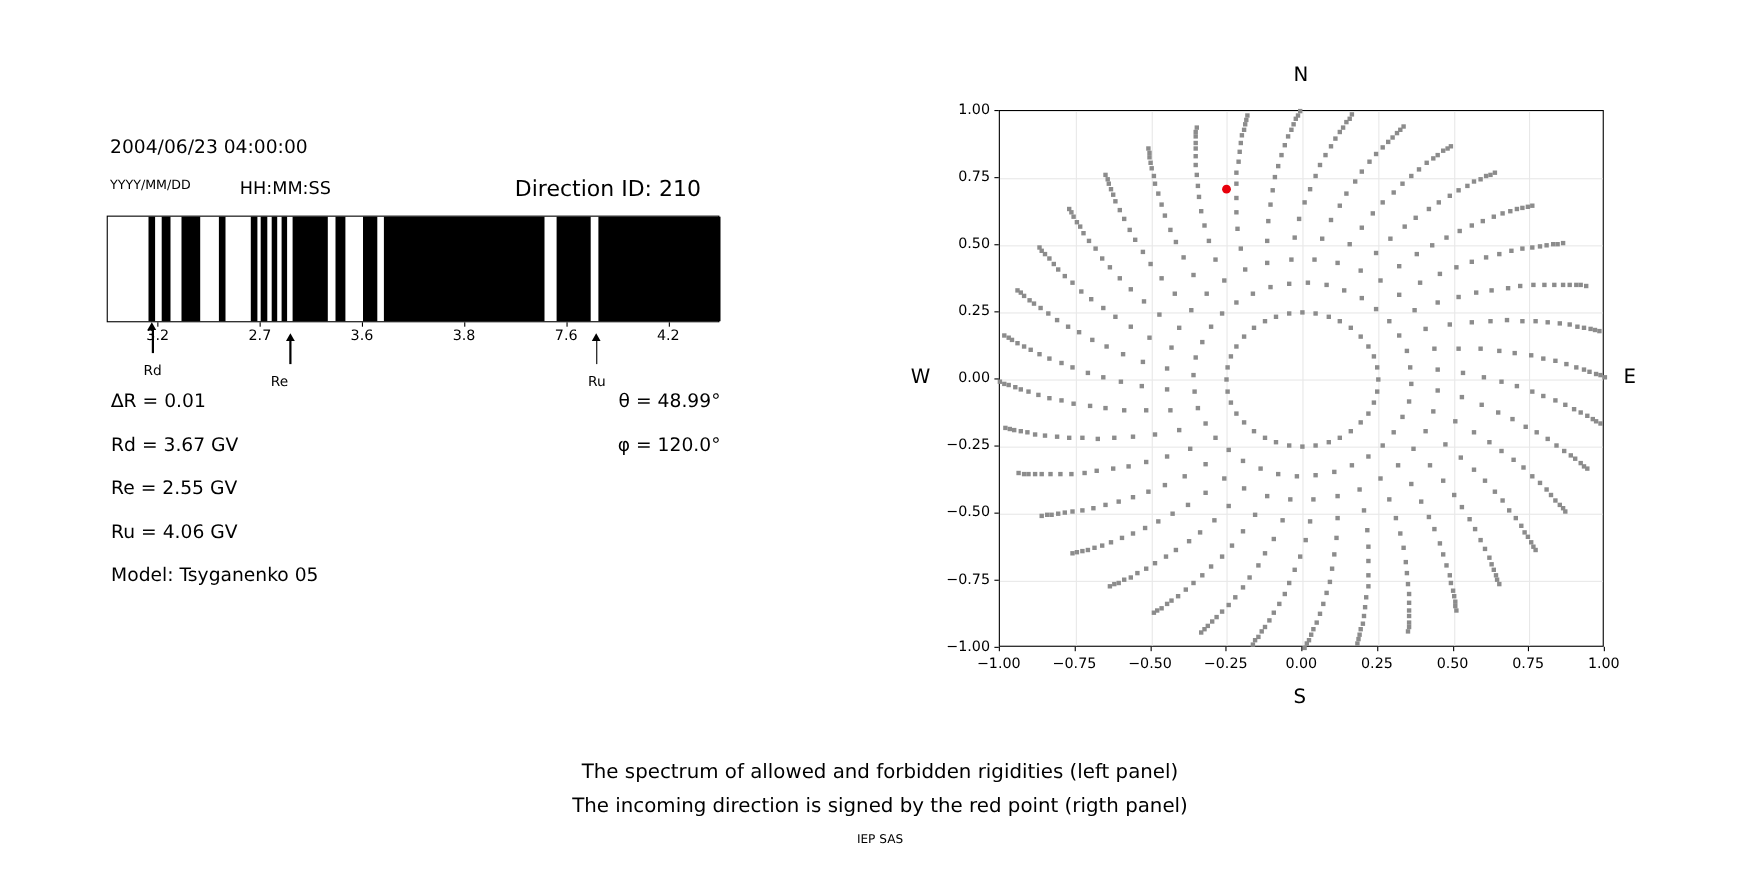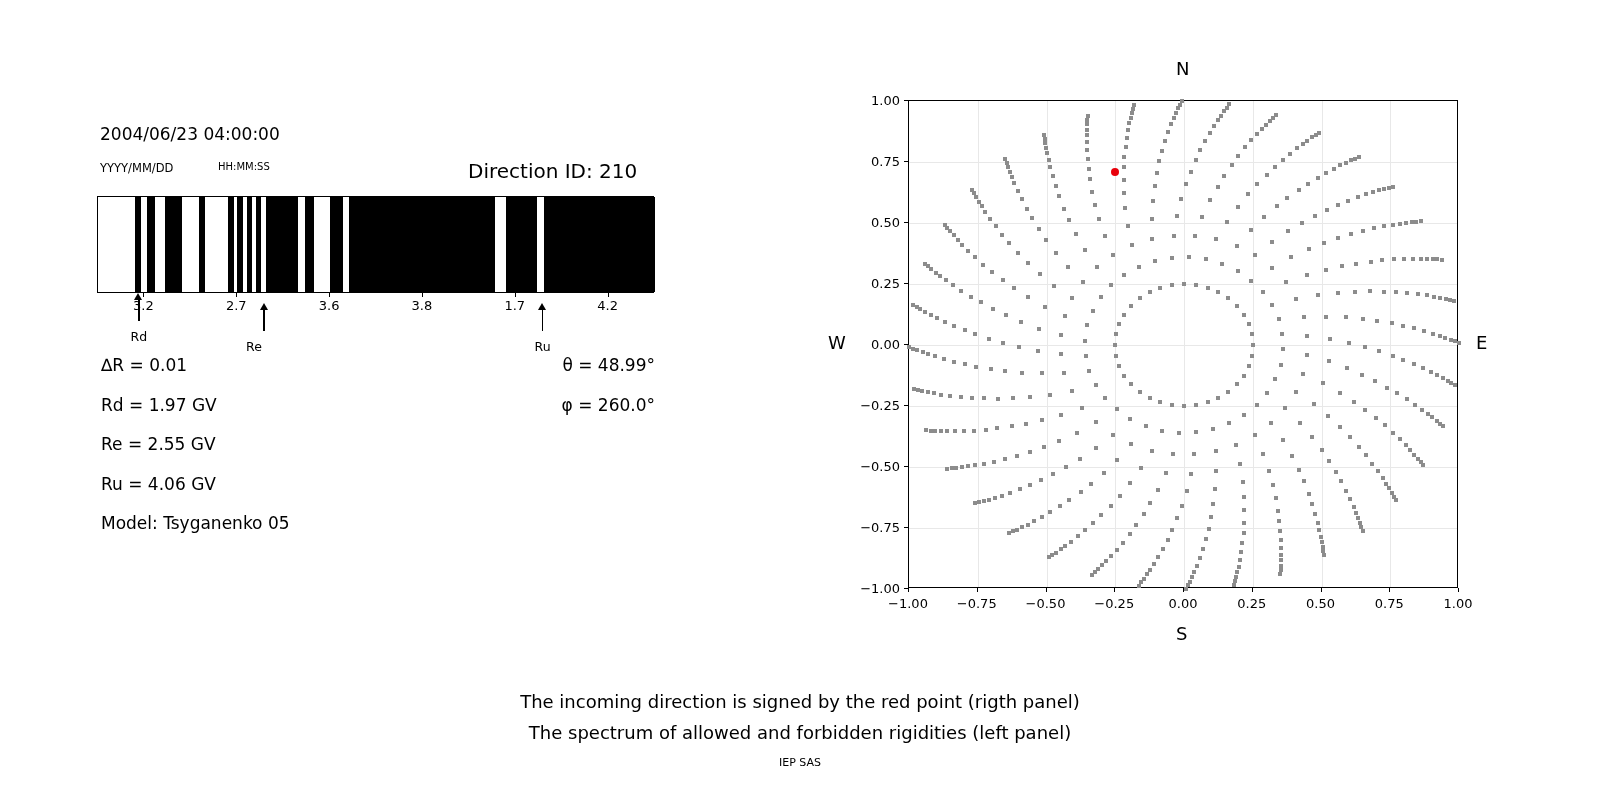--- a/index.html
+++ b/index.html
@@ -6,21 +6,21 @@
   body{width:1600px;height:800px;position:relative;overflow:hidden;
        font-family:"DejaVu Sans","Liberation Sans",sans-serif;color:#000;}
   .abs{position:absolute;}
   .txt{white-space:pre;}
 
   
   #left-panel{position:absolute;left:0;top:0;width:800px;height:800px;}
   #geo-position{left:100px;top:84px;font-size:17px;}
   #datetime{left:100px;top:124px;font-size:17px;}
   #date-format-hint{left:100px;top:161px;font-size:11.5px;}
-  #time-format-hint{left:218px;top:161px;font-size:10px;}
+  #time-format-hint{left:218px;top:161px;font-size:16px;}
   #direction-id{left:468px;top:159px;font-size:20px;}
 
   
   #spectrum-wrap{left:97px;top:196px;width:557px;height:97px;}
   #spectrum-bar{position:absolute;left:0;top:0;width:557px;height:97px;
       background:#ffffff;border:1px solid #000;box-sizing:border-box;}
   .band{position:absolute;top:0;height:100%;background:#000;}
 
   
   #spectrum-axis{left:97px;top:293px;width:557px;height:12px;}
@@ -95,47 +95,47 @@
   <div class="abs" id="spectrum-axis">
       <div class="tick" style="left: 46.4167px;"></div>
       <div class="ticklabel" style="left: 46.4167px;">3.2</div>
       <div class="tick" style="left: 139.25px;"></div>
       <div class="ticklabel" style="left: 139.25px;">2.7</div>
       <div class="tick" style="left: 232.083px;"></div>
       <div class="ticklabel" style="left: 232.083px;">3.6</div>
       <div class="tick" style="left: 324.917px;"></div>
       <div class="ticklabel" style="left: 324.917px;">3.8</div>
       <div class="tick" style="left: 417.75px;"></div>
-      <div class="ticklabel" style="left: 417.75px;">1.7</div>
+      <div class="ticklabel" style="left: 417.75px;">7.6</div>
       <div class="tick" style="left: 510.583px;"></div>
       <div class="ticklabel" style="left: 510.583px;">4.2</div>
     </div>
 
   <div class="abs" id="spectrum-markers" style="left:97px;top:293px;width:557px;height:60px;">
       <div class="marker-arrow" style="left: 41.025px; top: 6px; height: 22px;"></div>
       <div class="marker-head" style="left: 37.275px; top: 0px;"></div>
       <div class="marker-label" style="left: 41.775px; top: 36px;">Rd</div>
       <div class="marker-arrow" style="left: 166.35px; top: 16px; height: 22px;"></div>
       <div class="marker-head" style="left: 162.6px; top: 10px;"></div>
       <div class="marker-label" style="left: 157px; top: 46px;">Re</div>
       <div class="marker-arrow" style="left: 444.85px; top: 16px; height: 22px;"></div>
       <div class="marker-head" style="left: 441.1px; top: 10px;"></div>
       <div class="marker-label" style="left: 445.6px; top: 46px;">Ru</div>
     </div>
 
   <div id="params-left">
       <div class="param" style="left: 101px; top: 355px;">∆R = 0.01</div>
-      <div class="param" style="left: 101px; top: 394.5px;">Rd = 1.97 GV</div>
+      <div class="param" style="left: 101px; top: 394.5px;">Rd = 3.67 GV</div>
       <div class="param" style="left: 101px; top: 434px;">Re = 2.55 GV</div>
       <div class="param" style="left: 101px; top: 473.5px;">Ru = 4.06 GV</div>
       <div class="param" style="left: 101px; top: 513px;">Model: Tsyganenko 05</div>
     </div>
   <div id="params-right">
       <div class="param-r" style="left: 455px; width: 200px; top: 355px;">θ = 48.99°</div>
-      <div class="param-r" style="left: 455px; width: 200px; top: 394.5px;">φ = 260.0°</div>
+      <div class="param-r" style="left: 455px; width: 200px; top: 394.5px;">φ = 120.0°</div>
     </div>
 </div>
 
 <div id="right-panel">
   <div id="plot-frame">
       <div class="gridline-v" style="left: 68.75px;"></div>
       <div class="gridline-v" style="left: 137.5px;"></div>
       <div class="gridline-v" style="left: 206.25px;"></div>
       <div class="gridline-v" style="left: 275px;"></div>
       <div class="gridline-v" style="left: 343.75px;"></div>
@@ -800,16 +800,16 @@
       <div class="abs" style="left: 658px; top: 588px; width: 1px; height: 4px; background: rgb(0, 0, 0);"></div>
       <div class="xlabel" style="left: 658px; top: 596px;">1.00</div>
       <div class="compass" style="left: 376px; top: 58px;">N</div>
       <div class="compass" style="left: 376px; top: 623px;">S</div>
       <div class="compass" style="left: 28px; top: 332px;">W</div>
       <div class="compass" style="left: 676px; top: 332px;">E</div>
     </div>
 </div>
 
 <div id="caption">
+  <div>The spectrum of allowed and forbidden rigidities (left panel)</div>
   <div>The incoming direction is signed by the red point (rigth panel)</div>
-  <div>The spectrum of allowed and forbidden rigidities (left panel)</div>
 </div>
 <div id="footer">IEP SAS</div>
 
 </body></html>

